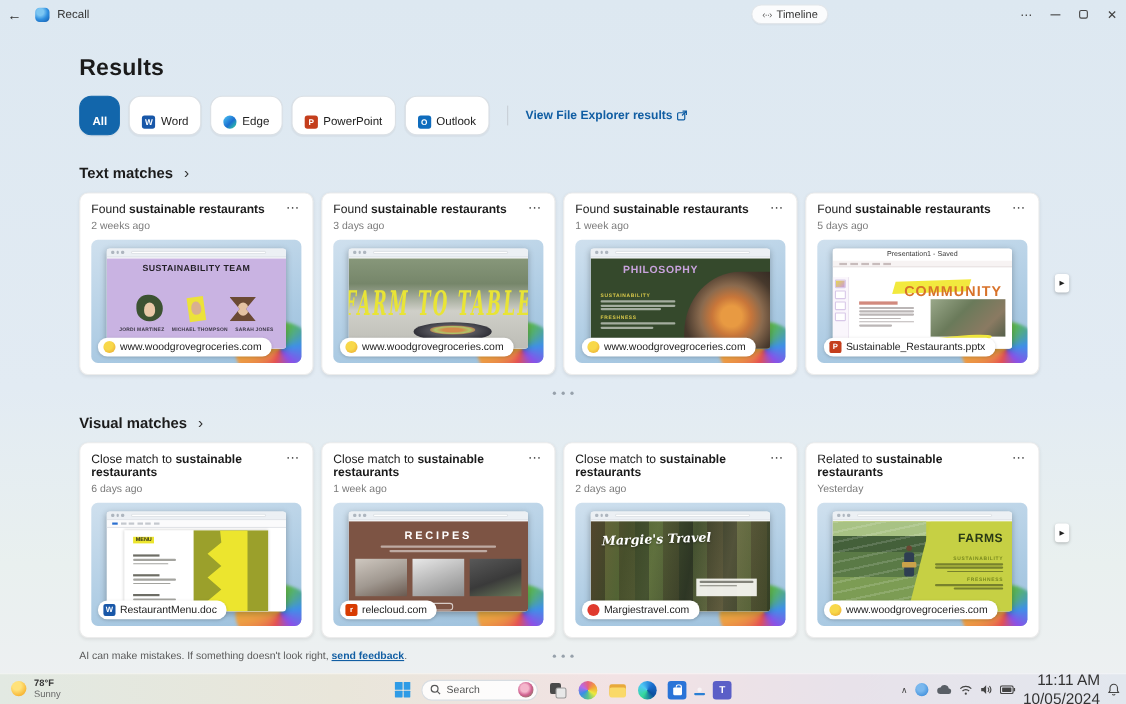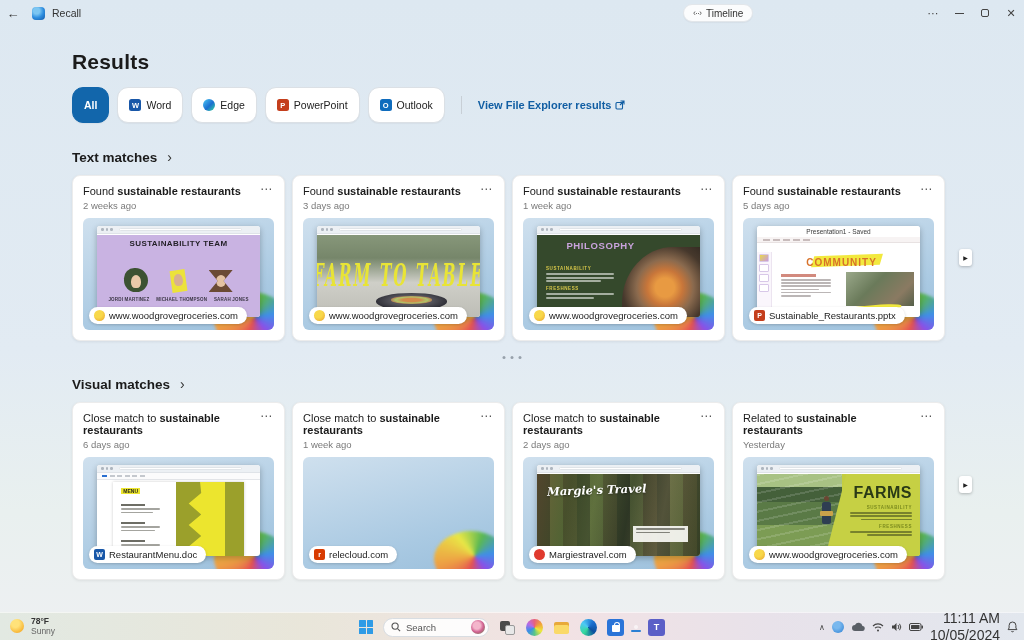--- a/index.html
+++ b/index.html
@@ -28,21 +28,21 @@
   .winctl { position:absolute; right:0; top:0; height:26px; display:flex; align-items:center; }
   .winctl .wbtn { width:26px; height:26px; display:flex; align-items:center; justify-content:center;
                   font-size:11px; color:#444; }
   .wmin { width:9px; height:1px; background:#444; }
   .wmax { width:8px; height:8px; border:1px solid #444; border-radius:2px; }
 
   
   .content { position:relative; padding:0 72px; }
   h1.results { font-size:21px; font-weight:700; margin-top:24px; letter-spacing:.2px; }
   .chips { display:flex; align-items:center; gap:8px; margin-top:13px; }
-  .chip { height:14px; border-radius:11px; display:flex; align-items:center; gap:5px;
+  .chip { height:14px; border-radius:11px; display:flex; align-items:flex-start; gap:5px;
           padding:17px 11px; font-size:10.5px; background:#fff; border:1px solid #dbe0e5; color:#222;
           box-shadow:0 1px 1px rgba(0,0,0,.04); }
   .chip.active { background:#1266ab; border-color:#1266ab; color:#fff; font-weight:600; }
   .chip-ic { width:12px; height:12px; border-radius:2.5px; display:flex; align-items:center;
              justify-content:center; font-size:7.5px; font-weight:700; color:#fff; flex:none; }
   .ic-word { background:#1857a8; } .ic-ppt { background:#c43e1c; } .ic-out { background:#0f6cbd; }
   .ic-edge { border-radius:50%; background:linear-gradient(135deg,#4ec9f5 0%,#1b6fd0 55%,#35d89a 100%); }
   .vdiv { width:1px; height:18px; background:#c8cfd6; margin:0 8px; }
   .fe-link { display:flex; align-items:center; gap:4px; font-size:11px; color:#115ea3; font-weight:600;
              text-decoration:none; }
@@ -122,22 +122,22 @@
   .th-ppt .ribbon { height:6px; background:#f7f3f3; border-bottom:1px solid #e8e2e2; display:flex; gap:3px;
                     align-items:center; padding:0 6px; }
   .th-ppt .ribbon i { width:7px; height:2px; background:#c8bcbc; }
   .th-ppt .deck { position:absolute; top:26px; left:0; right:0; bottom:0; display:flex; }
   .th-ppt .strip { width:15px; background:#faf6fc; border-right:1px solid #ece4f0; padding:2px; }
   .th-ppt .strip i { display:block; height:8px; margin-bottom:2px; background:#fff; border:1px solid #d8c8e8; border-radius:1px; }
   .th-ppt .strip i.c { background:linear-gradient(135deg,#e8d84a,#c89adf); }
   .th-ppt .slide { position:relative; flex:1; background:#fff; }
   .th-ppt .brush { position:absolute; left:28%; top:3px; width:46%; height:11px; background:#f2e93e;
                    transform:skewX(-18deg) rotate(-2deg); }
-  .th-ppt .com-title { position:absolute; top:5px; left:0; right:6%; text-align:center; color:#d8722a;
-                       font-size:10px; font-weight:800; letter-spacing:1px; }
+  .th-ppt .com-title { position:absolute; top:5px; left:0; right:6%; text-align:right; color:#d8722a;
+                       font-size:13px; font-weight:800; letter-spacing:1px; }
   .th-ppt .ppl-photo { position:absolute; right:6px; top:20px; width:46%; height:52%;
                        background:linear-gradient(135deg,#9aa88a 0%,#6a7a5a 40%,#8a7a62 75%,#55604a 100%); }
   .th-ppt .ltxt { position:absolute; left:9px; top:22px; width:34%; }
   .th-ppt .ltxt .h { height:2.5px; width:70%; background:rgba(180,60,40,.6); margin-bottom:2.5px; }
   .th-ppt .ltxt .line { height:1.6px; background:rgba(120,110,110,.5); margin-bottom:1.6px; }
   .th-ppt .swoosh { position:absolute; bottom:1px; left:26%; width:62%; height:9px; background:#f2e93e;
                     border-radius:50%; transform:rotate(-7deg); }
 
   
   .th-menu .tool2 { height:7px; background:#fbfbfc; border-bottom:1px solid #e4e6ea; display:flex; gap:2.5px;
@@ -180,21 +180,21 @@
   .th-farm .bw-body { background:#c4ce40; }
   .th-farm .field { position:absolute; left:0; top:0; bottom:0; width:52%;
                     background:linear-gradient(180deg,#a8c284 0 16%,#44603a 16% 34%,#5a7a46 34% 62%,#7c9c54 62% 100%); }
   .th-farm .field::after { content:""; position:absolute; inset:0;
                     background:repeating-linear-gradient(168deg,rgba(255,255,255,.14) 0 2px,transparent 2px 9px); }
   .th-farm .person { position:absolute; left:40%; top:34%; width:9px; height:22px; background:#2e3e52; border-radius:2px; }
   .th-farm .person::before { content:""; position:absolute; left:2px; top:-6px; width:5px; height:5px; border-radius:50%; background:#6a4632; }
   .th-farm .person::after { content:""; position:absolute; left:-2px; top:9px; width:13px; height:5px; background:#caa24a; border-radius:1px; }
   .th-farm .yellow { position:absolute; right:0; top:0; bottom:0; width:58%; background:#c6d044;
                      clip-path:polygon(22% 0,100% 0,100% 100%,0 100%); }
-  .th-farm .ftitle { position:absolute; right:8px; top:10px; color:#2a3a16; font-size:16px; font-weight:900; letter-spacing:.5px; }
+  .th-farm .ftitle { position:absolute; right:8px; top:10px; color:#2a3a16; font-size:11px; font-weight:900; letter-spacing:.5px; }
   .th-farm .fcol { position:absolute; right:8px; top:27px; width:38%; text-align:right; }
   .th-farm .sub-y { color:#7a8a1e; }
   .th-farm .line { height:1.6px; background:rgba(42,52,20,.5); margin-bottom:1.7px; margin-left:auto; width:100%; }
 
   .row-nav { position:absolute; right:-20px; width:13px; height:17px; background:#fff; border-radius:3px;
              box-shadow:0 1px 3px rgba(0,0,0,.25); display:flex; align-items:center; justify-content:center;
              font-size:6px; color:#222; }
   .row-after { position:relative; height:16px; margin-top:11px; }
   .dotrow { position:absolute; left:50%; top:4px; transform:translateX(-50%); display:flex; gap:5px; }
   .dotrow i { width:3px; height:3px; border-radius:50%; background:#97a1ab; }
@@ -529,20 +529,41 @@
       </div>
 
       <div class="card">
         <div class="card-head">
           <div class="card-title"><span>Close match to</span> <b>sustainable restaurants</b></div>
           <div class="card-menu">⋯</div>
         </div>
         <div class="card-time">1 week ago</div>
         <div class="thumb th-rec">
           <div class="bloom"></div>
+          <div class="bw">
+            <div class="bw-top">
+                <i></i>
+                <i></i>
+                <i></i>
+                <span class="addr"></span>
+              </div>
+            <div class="bw-body">
+              <div class="rtitle">RECIPES</div>
+              <div class="rl">
+                  <div class="line"></div>
+                  <div class="line" style="width:86%;margin:0 auto 2px"></div>
+                </div>
+              <div class="photos">
+                  <div class="ph1"></div>
+                  <div class="ph2"></div>
+                  <div class="ph3"></div>
+                </div>
+              <span class="btn"></span>
+            </div>
+          </div>
           <div class="caption">
               <span class="cap-ic ci-rele">r</span>
               <span>relecloud.com</span>
             </div>
         </div>
       </div>
 
       <div class="card">
         <div class="card-head">
           <div class="card-title"><span>Close match to</span> <b>sustainable restaurants</b></div>
@@ -610,20 +631,31 @@
               <span>www.woodgrovegroceries.com</span>
             </div>
         </div>
       </div>
 
       <div class="row-nav" style="top:74px">
           <span>▶</span>
         </div>
     </div>
 
+    <div class="row-after">
+      <div class="foot-note">
+        <span>AI can make mistakes. If something doesn't look right,</span>
+        <a href="#">send feedback</a><span>.</span>
+      </div>
+      <div class="dotrow">
+          <i></i>
+          <i></i>
+          <i></i>
+        </div>
+    </div>
   </div>
 
   <div class="taskbar">
     <div class="weather">
       <span class="sun"></span>
       <span class="wtxt">
         <div class="t">78°F</div>
         <div class="c">Sunny</div>
       </span>
     </div>

